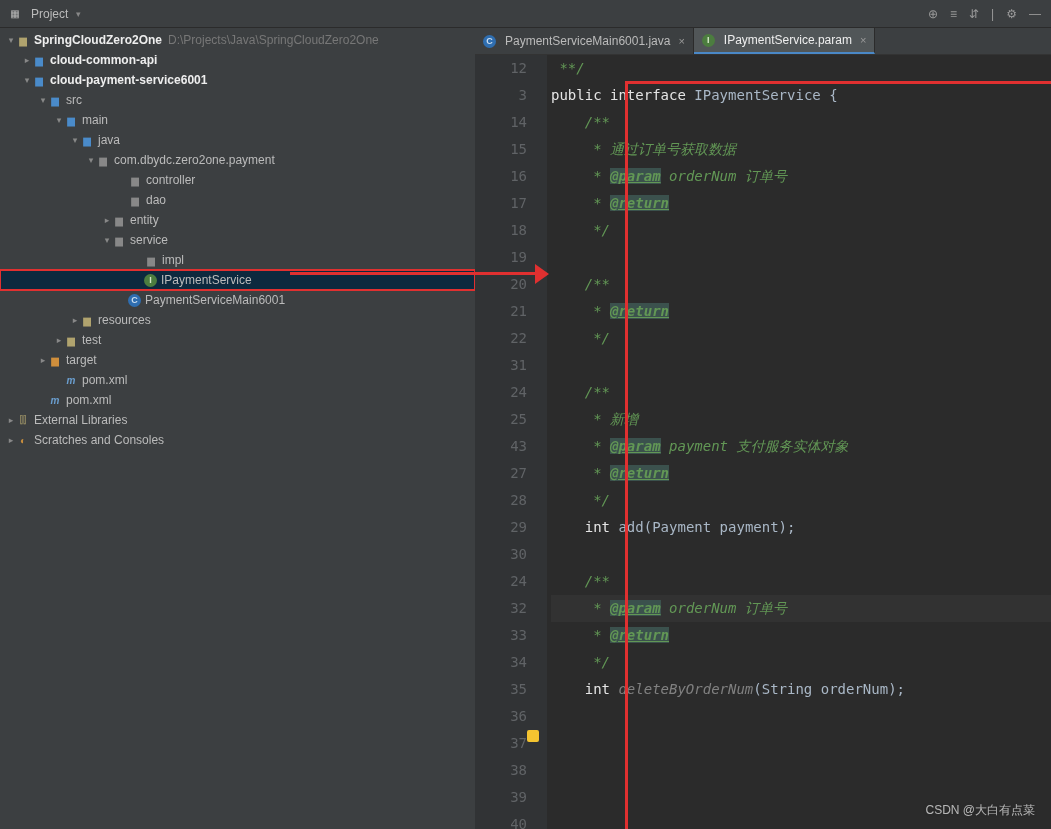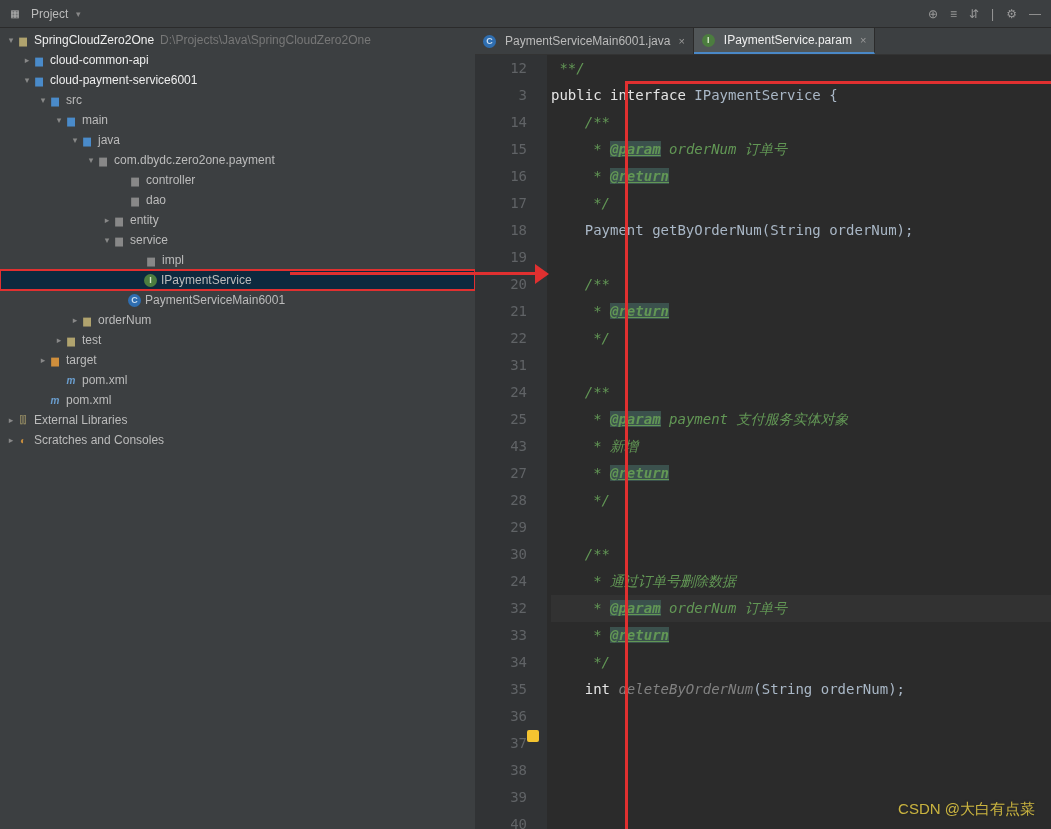--- a/index.html
+++ b/index.html
@@ -23,21 +23,21 @@
 .ic { width: 14px; height: 14px; display: inline-flex; align-items: center; justify-content: center; margin-right: 4px; font-size: 10px; }
 .ic-folder { color: #b0a36e; }
 .ic-folder-blue { color: #4a8bca; }
 .ic-folder-orange { color: #d08f3c; }
 .ic-pkg { color: #888; }
 .ic-iface { background: #4c7d3f; color: #d4e8c8; border-radius: 7px; width:13px; height:13px; font-size:9px; font-weight:bold;}
 .ic-class { background: #2f6eb0; color:#cde; border-radius:7px; width:13px; height:13px; font-size:9px; font-weight:bold;}
 .ic-m { color: #6b9fd0; font-weight: bold; font-style: italic; }
 .ic-lib { color: #b0a36e; }
 .ic-scratch { color: #c78d3d; }
-.bold-white { color: #eee; font-weight: 400; }
+.bold-white { color: #eee; font-weight: 700; }
 .dim { color: #777; margin-left: 6px; }
 .editor { flex: 1; background: #2b2b2b; display: flex; flex-direction: column; }
 .tabs { height: 28px; background: #3c3f41; display: flex; align-items: flex-end; border-bottom: 1px solid #333; }
 .tab { height: 26px; padding: 0 8px; display: flex; align-items: center; gap: 5px; color: #bbb; font-size: 12px; background:#3c3f41; border-right: 1px solid #2b2b2b;}
 .tab.active { background: #515658; color:#eee; border-bottom: 2px solid #4a88c7;}
 .tab .close { color: #999; font-size: 11px; margin-left: 3px;}
 .code-area { flex: 1; display: flex; font-family: "Consolas", "Monaco", monospace; font-size: 14px; line-height: 27px; position: relative; }
 .gutter { width: 72px; background: #313335; text-align: right; color: #606366; padding-right: 20px; position: relative;}
 .code { flex: 1; position: relative; padding-left: 4px; }
 .code-line { height: 27px; white-space: pre; }
@@ -47,21 +47,21 @@
 .kw { color: #e5e5e5; }
 .com-it { color: #629755; font-style: italic; }
 .doc-tag { color: #629755; font-style: italic; font-weight: bold; text-decoration: underline; background: #3b514d;}
 .type { color: #a9b7c6; }
 .method { color: #a9b7c6; }
 .method-del { color: #808080; font-style:italic;}
 .paren { color: #a9b7c6; }
 .cls { color: #a9b7c6; }
 .icwrap { display:inline-flex; align-items:center; justify-content:center;}
 .bulb { position:absolute; left: 52px; top: 675px; width:12px; height:12px; background:#f4c430; border-radius:2px;}
-.watermark { position:absolute; right:16px; bottom:10px; color:#fde047; font-size:15px; opacity:0.75; text-shadow: 0 0 3px #222;}
+.watermark { position:absolute; right:16px; bottom:10px; color:#e5e5e5; font-size:12px; opacity:0.75; text-shadow: 0 0 3px #222;}
 .hl-line { background: #323232;}
 </style>
 </head>
 <body>
 
 <div class="top-bar">
   <div class="project-label">
     <span class="ic">▦</span>
     <span>Project</span>
     <span class="arrow">▾</span>
@@ -162,21 +162,21 @@
       <div class="tree-row">
           <span class="ind" style="width:118px"></span>
           <span class="arrow none"></span>
           <span class="ic ic-class icwrap">C</span>
           <span>PaymentServiceMain6001</span>
         </div>
       <div class="tree-row">
           <span class="ind" style="width:70px"></span>
           <span class="arrow closed"></span>
           <span class="ic ic-folder">▆</span>
-          <span>orderNum</span>
+          <span>resources</span>
         </div>
       <div class="tree-row">
           <span class="ind" style="width:54px"></span>
           <span class="arrow closed"></span>
           <span class="ic ic-folder">▆</span>
           <span>test</span>
         </div>
       <div class="tree-row">
           <span class="ind" style="width:38px"></span>
           <span class="arrow closed"></span>
@@ -253,37 +253,37 @@
           <div>37</div>
           <div>38</div>
           <div>39</div>
           <div>40</div>
         <div class="bulb"></div>
       </div>
       <div class="code">
 <div class="code-line"><span class="com-it"> **/</span></div>
 <div class="code-line"><span class="kw">public</span> <span class="kw">interface</span> <span class="cls">IPaymentService</span><span class="paren"> {</span></div>
 <div class="code-line"><span class="com-it">    /**</span></div>
+<div class="code-line"><span class="com-it">     * 通过订单号获取数据</span></div>
 <div class="code-line"><span class="com-it">     * </span><span class="doc-tag">@param</span><span class="com-it"> orderNum 订单号</span></div>
 <div class="code-line"><span class="com-it">     * </span><span class="doc-tag">@return</span></div>
 <div class="code-line"><span class="com-it">     */</span></div>
-<div class="code-line"><span class="type">    Payment </span><span class="method">getByOrderNum</span><span class="paren">(String orderNum);</span></div>
 <div class="code-line"></div>
 <div class="code-line"><span class="com-it">    /**</span></div>
 <div class="code-line"><span class="com-it">     * </span><span class="doc-tag">@return</span></div>
 <div class="code-line"><span class="com-it">     */</span></div>
 <div class="code-line"></div>
 <div class="code-line"><span class="com-it">    /**</span></div>
+<div class="code-line"><span class="com-it">     * 新增</span></div>
 <div class="code-line"><span class="com-it">     * </span><span class="doc-tag">@param</span><span class="com-it"> payment 支付服务实体对象</span></div>
-<div class="code-line"><span class="com-it">     * 新增</span></div>
-<div class="code-line"><span class="com-it">     * </span><span class="doc-tag">@return</span></div>
-<div class="code-line"><span class="com-it">     */</span></div>
+<div class="code-line"><span class="com-it">     * </span><span class="doc-tag">@return</span></div>
+<div class="code-line"><span class="com-it">     */</span></div>
+<div class="code-line"><span class="kw">    int </span><span class="method">add</span><span class="paren">(Payment payment);</span></div>
 <div class="code-line"></div>
 <div class="code-line"><span class="com-it">    /**</span></div>
-<div class="code-line"><span class="com-it">     * 通过订单号删除数据</span></div>
 <div class="code-line hl-line"><span class="com-it">     * </span><span class="doc-tag">@param</span><span class="com-it"> orderNum 订单号</span></div>
 <div class="code-line"><span class="com-it">     * </span><span class="doc-tag">@return</span></div>
 <div class="code-line"><span class="com-it">     */</span></div>
 <div class="code-line"><span class="kw">    int </span><span class="method-del">deleteByOrderNum</span><span class="paren">(String orderNum);</span></div>
 
         <div class="red-box"></div>
       </div>
     </div>
   </div>
 </div>

